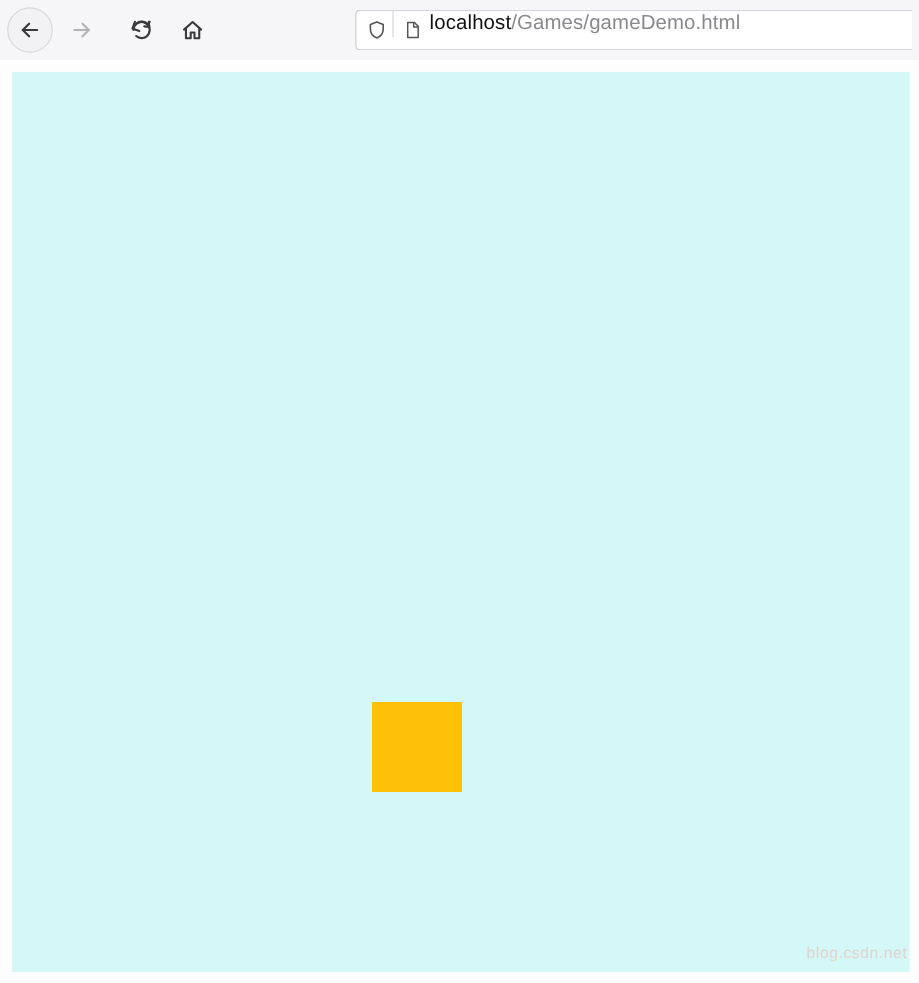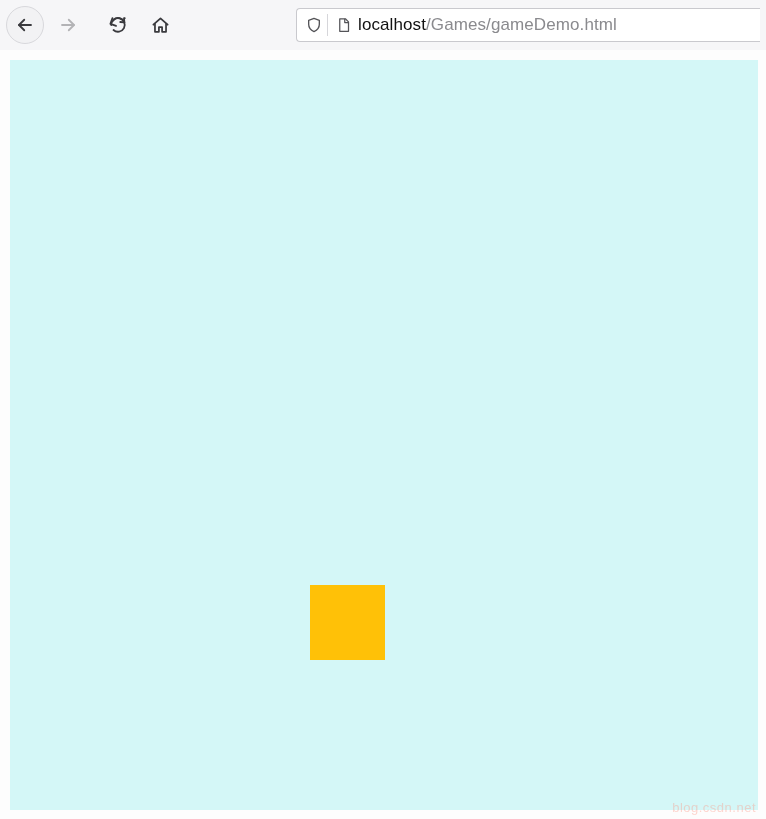--- a/index.html
+++ b/index.html
@@ -45,21 +45,20 @@
   .nav-btn svg,.circle-btn svg{display:block;}
   .url-bar{
     flex:1;
     height:34px;
     margin-left:120px;
     border:1px solid #c9c9ce;
     border-right:none;
     border-radius:4px 0 0 4px;
     background:#fff;
     display:flex;
-    align-items:center;
     padding:0 6px;
     box-sizing:border-box;
   }
   .url-icon{
     width:22px;
     display:flex;
     align-items:center;
     justify-content:center;
     color:#545458;
   }
@@ -87,21 +86,21 @@
     height:750px;
     background:#d4f7f7;
   }
   .square{
     position:absolute;
     background:#ffc107;
   }
   .watermark{
     position:absolute;
     right:10px;
-    bottom:4px;
+    bottom:18px;
     font-size:13px;
     color:rgba(255,140,120,.35);
     letter-spacing:.5px;
     user-select:none;
   }
 </style>
 </head>
 <body>
 
 <div class="toolbar">

